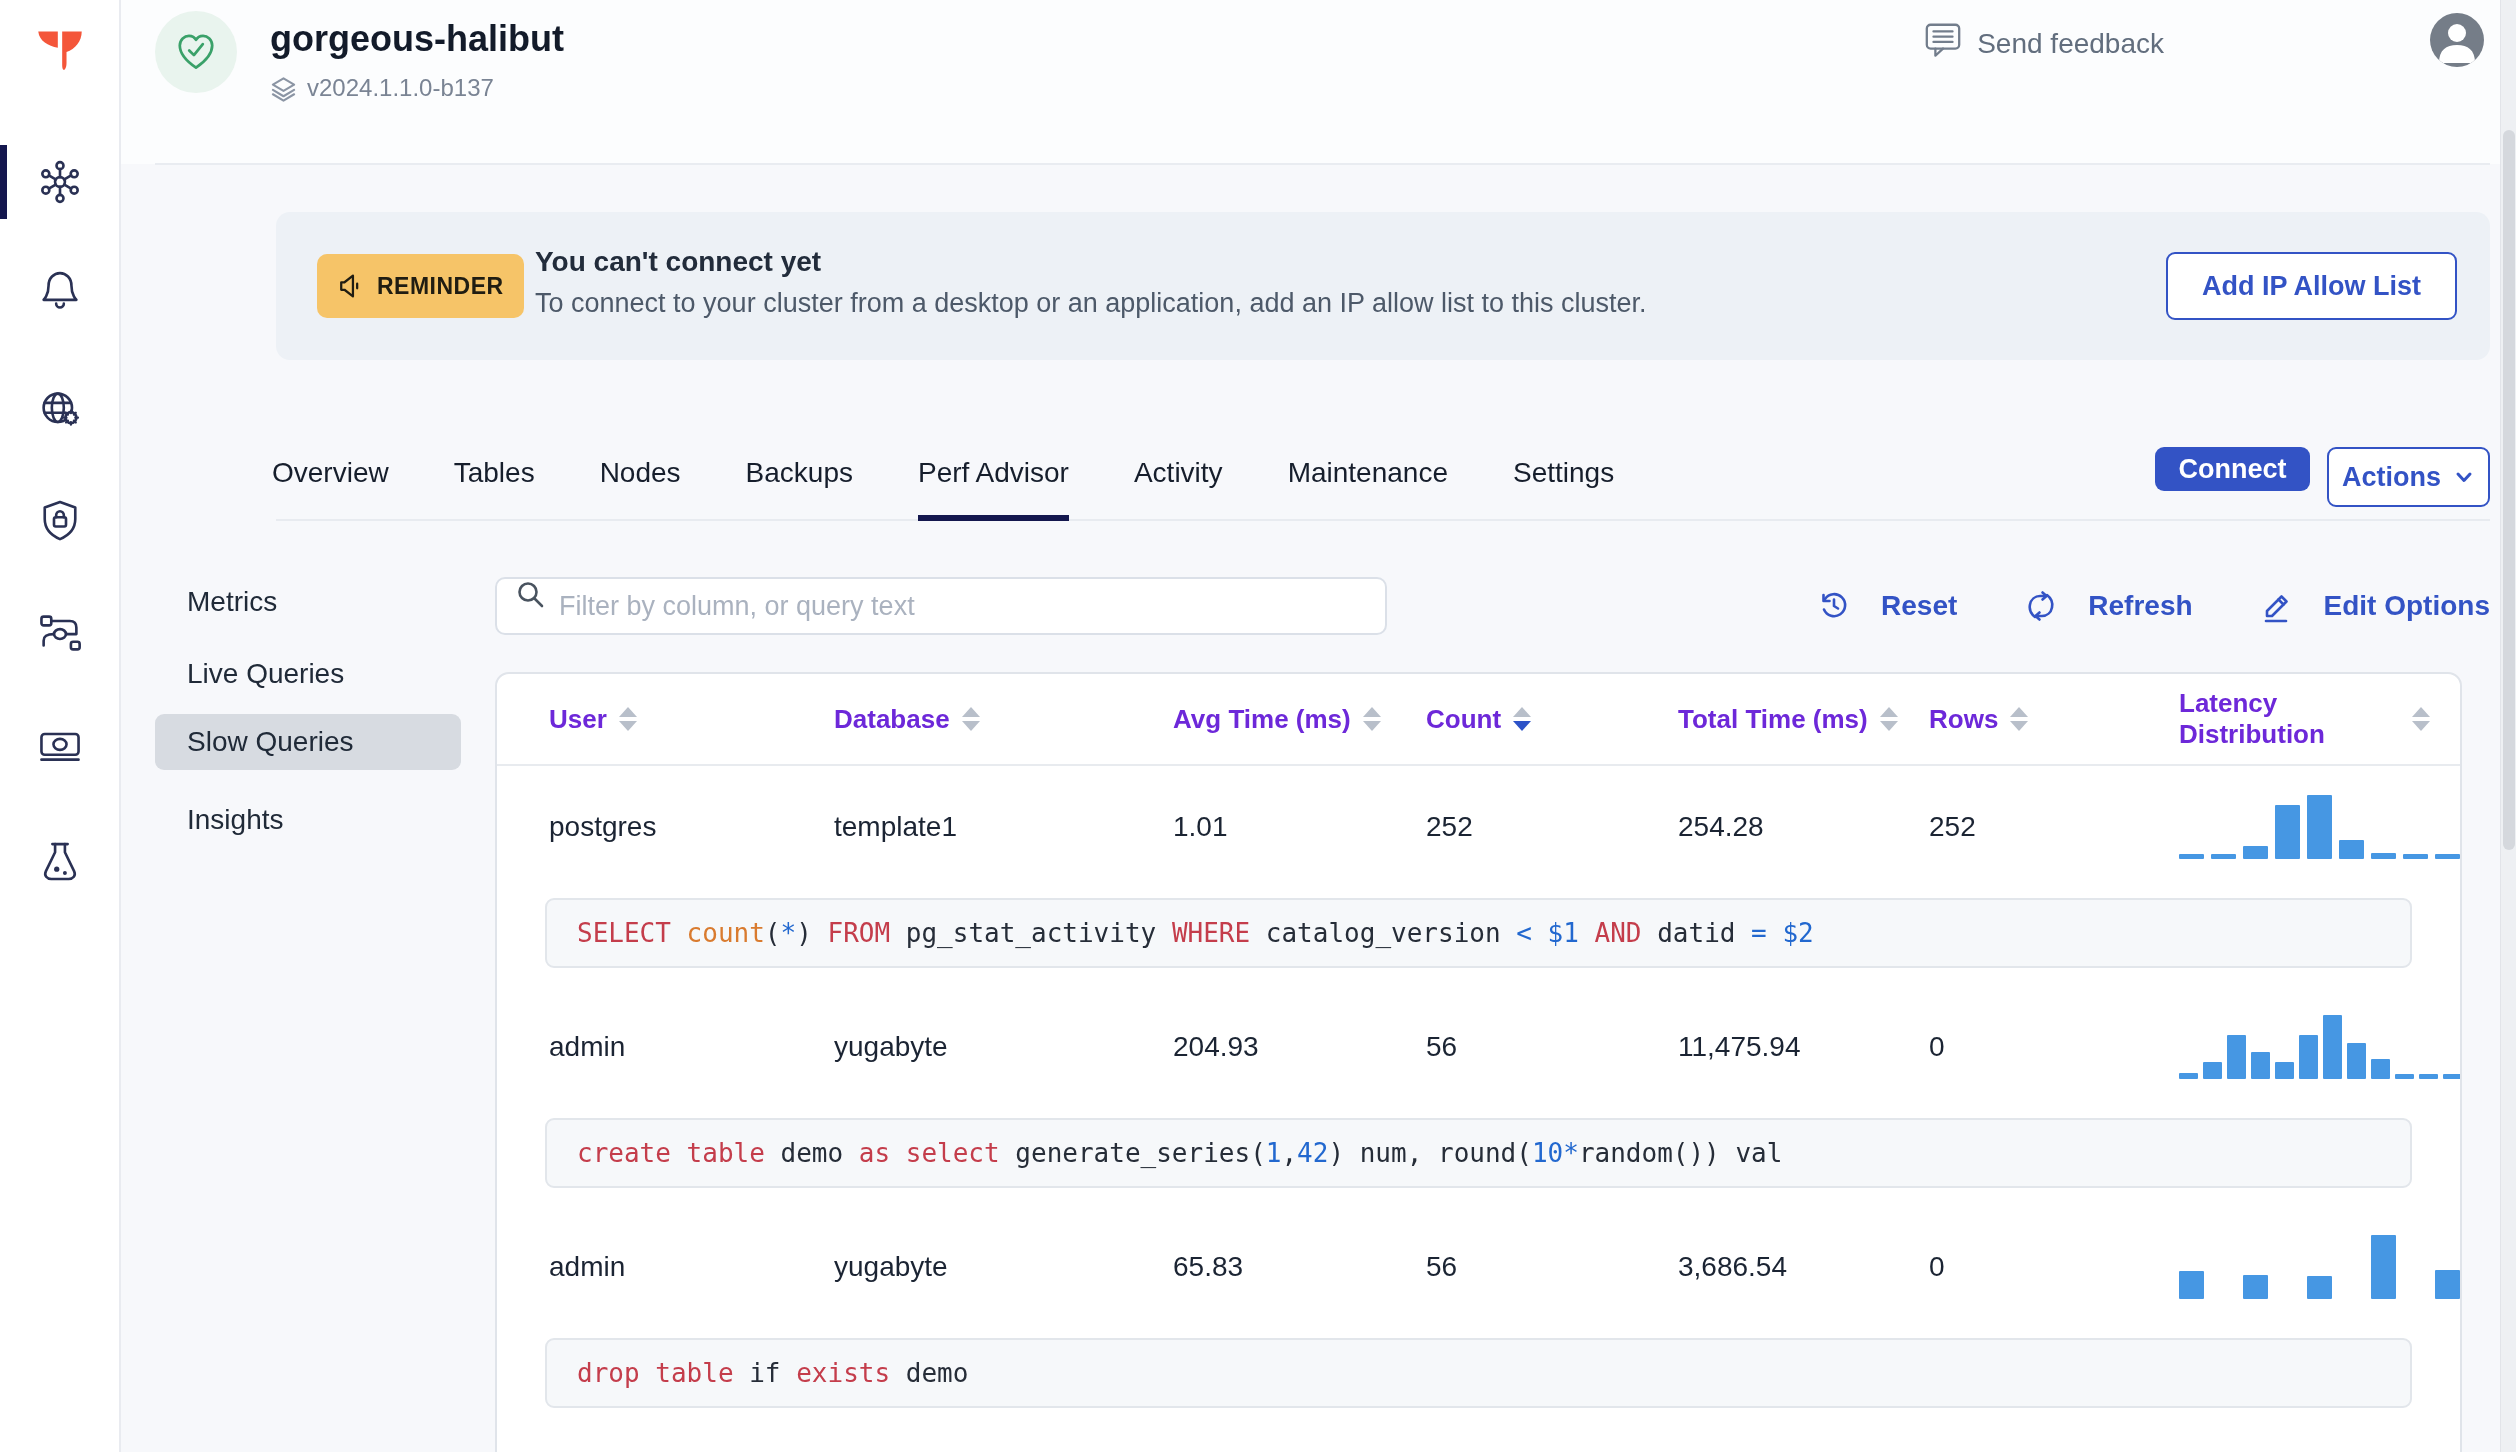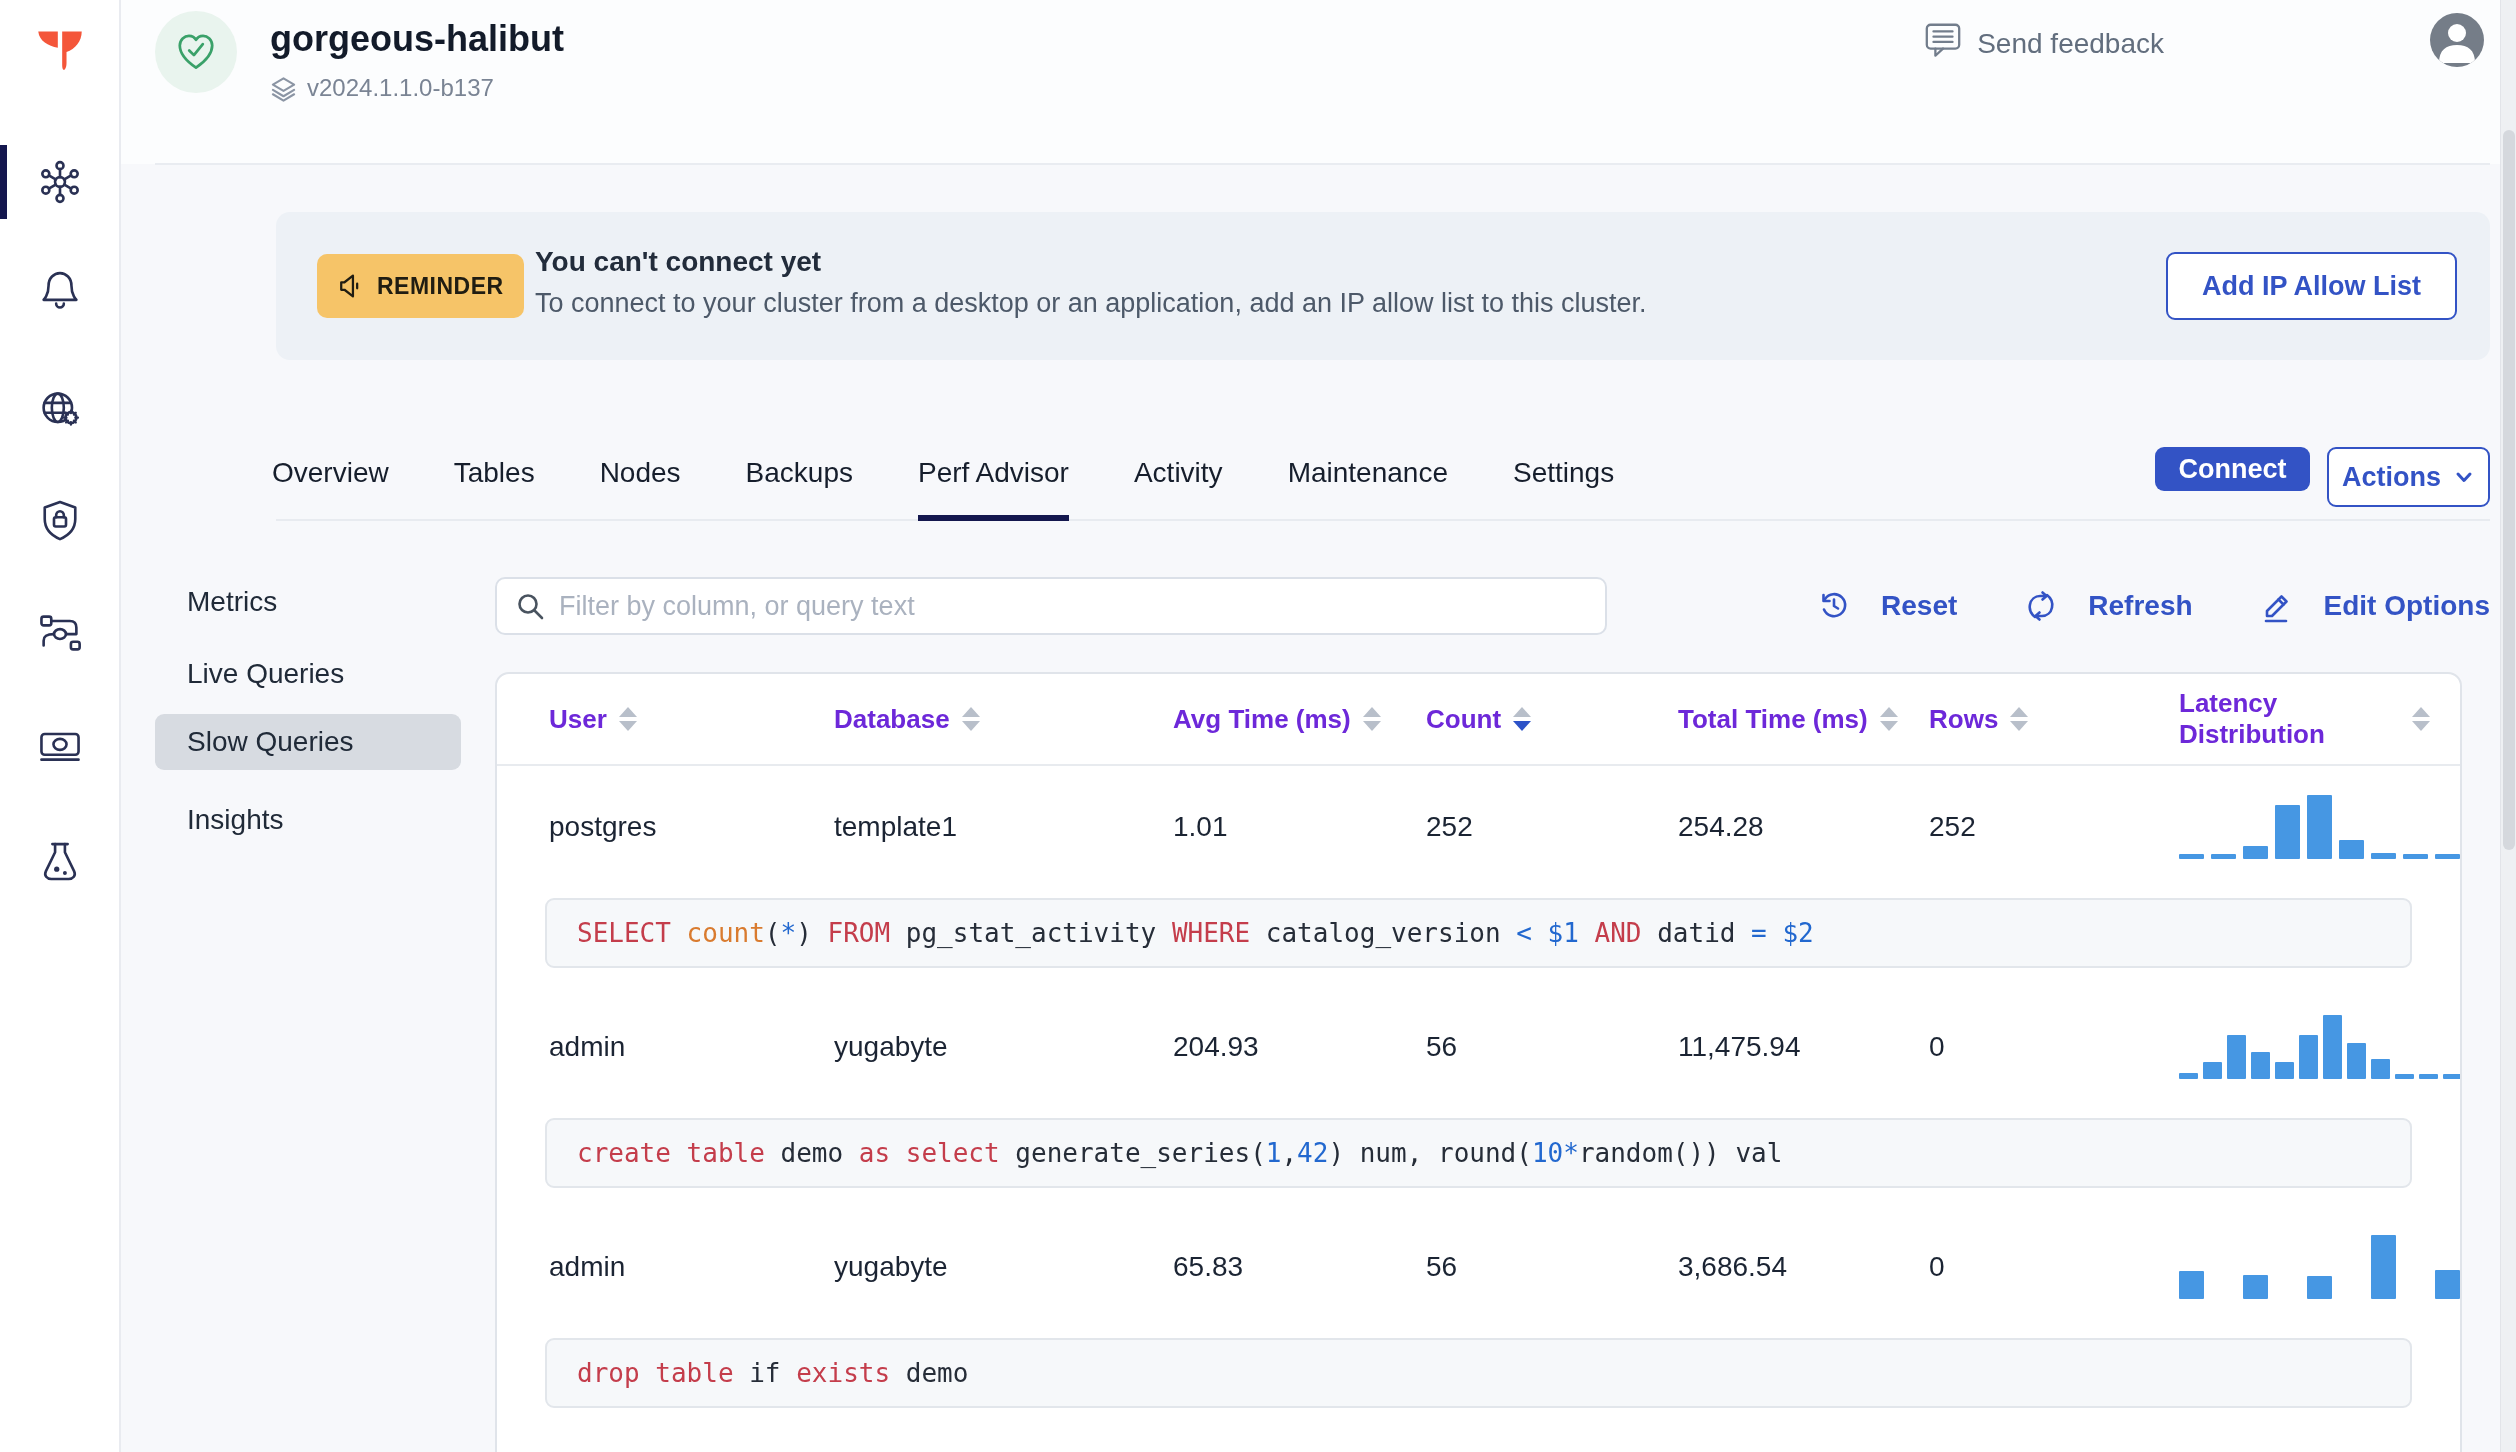--- a/index.html
+++ b/index.html
@@ -51,21 +51,21 @@
   .actions{position:absolute;left:2327px;top:447px;width:163px;height:60px;display:flex;align-items:center;justify-content:center;gap:12px}
   .actions svg{stroke:var(--accent);fill:none;stroke-width:3;stroke-linecap:round;stroke-linejoin:round}
 
   
   .subnav{position:absolute;left:155px;top:0;width:306px}
   .sn-item{position:absolute;left:0;width:306px;height:56px;line-height:56px;padding-left:32px;font-size:28px;color:#202a38;border-radius:9px;cursor:pointer}
   .sn-item.active{background:var(--pill)}
   .collapse{position:absolute;left:32px;top:867px;width:46px;height:44px;border:2px solid #d4d9e0;border-radius:9px;background:#fff;color:#5a6576;font-size:26px;display:flex;align-items:center;justify-content:center;cursor:pointer}
 
   
-  .filter{position:absolute;left:495px;top:577px;width:1112px;height:58px;background:#fff;border:2px solid #dbe0e8;border-radius:10px;display:flex;align-items:center}
+  .filter{position:absolute;left:495px;top:577px;width:892px;height:58px;background:#fff;border:2px solid #dbe0e8;border-radius:10px;display:flex;align-items:flex-start}
   .filter svg{stroke:#49535f;fill:none;stroke-width:2.6;stroke-linecap:round;margin:0 14px 0 18px}
   .filter input{border:none;outline:none;flex:1;font-size:27px;font-family:inherit;color:var(--ink);background:transparent;height:100%}
   .filter input::placeholder{color:#aab2bf}
   .controls{position:absolute;right:26px;top:577px;height:58px;display:flex;align-items:center;gap:66px}
   .ctrl{display:flex;align-items:center;gap:29px;color:var(--accent);font-size:28px;font-weight:bold;cursor:pointer}
   .ctrl svg{stroke:var(--accent);fill:none;stroke-width:2.6;stroke-linecap:round;stroke-linejoin:round}
 
   
   .card{position:absolute;left:495px;top:672px;width:1967px;height:840px;background:#fff;border:2px solid #e0e4ea;border-radius:14px;overflow:hidden}
   .grid{display:grid;grid-template-columns:285px 339px 253px 252px 251px 250px 1fr;align-items:center;padding:0 30px 0 52px}

